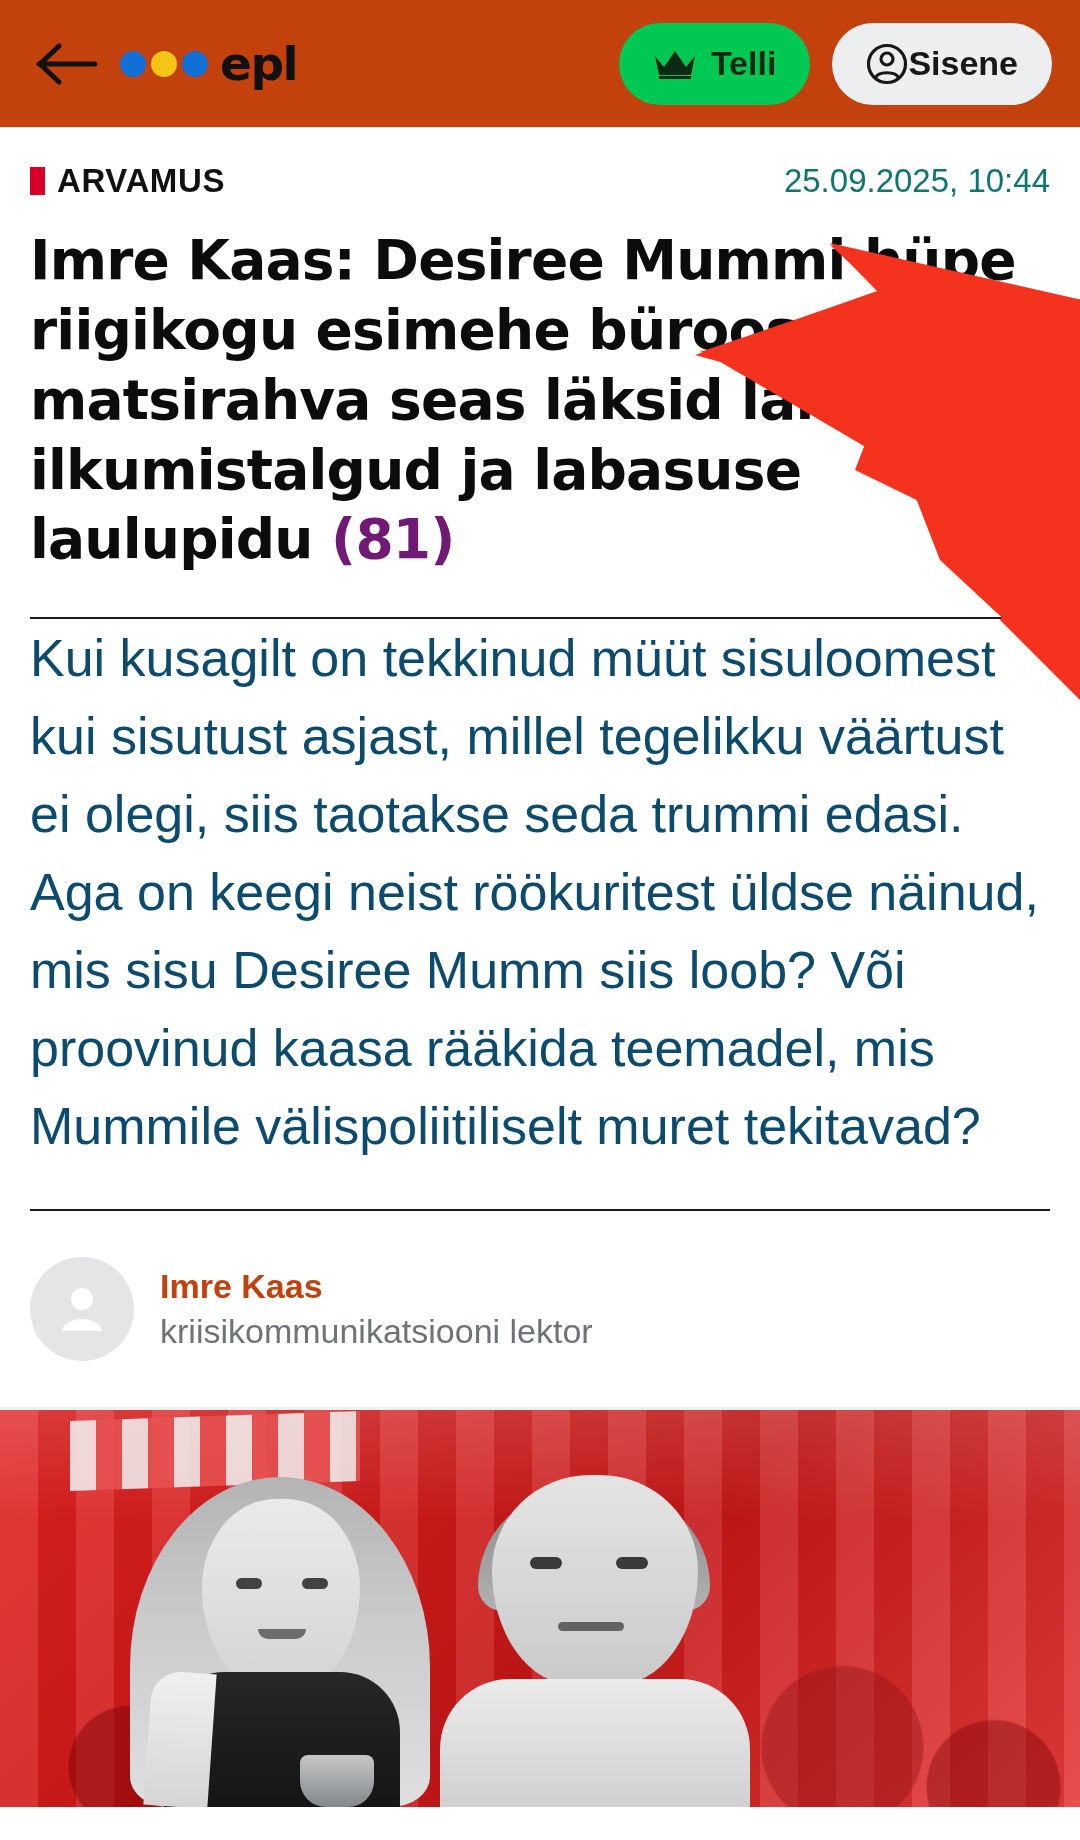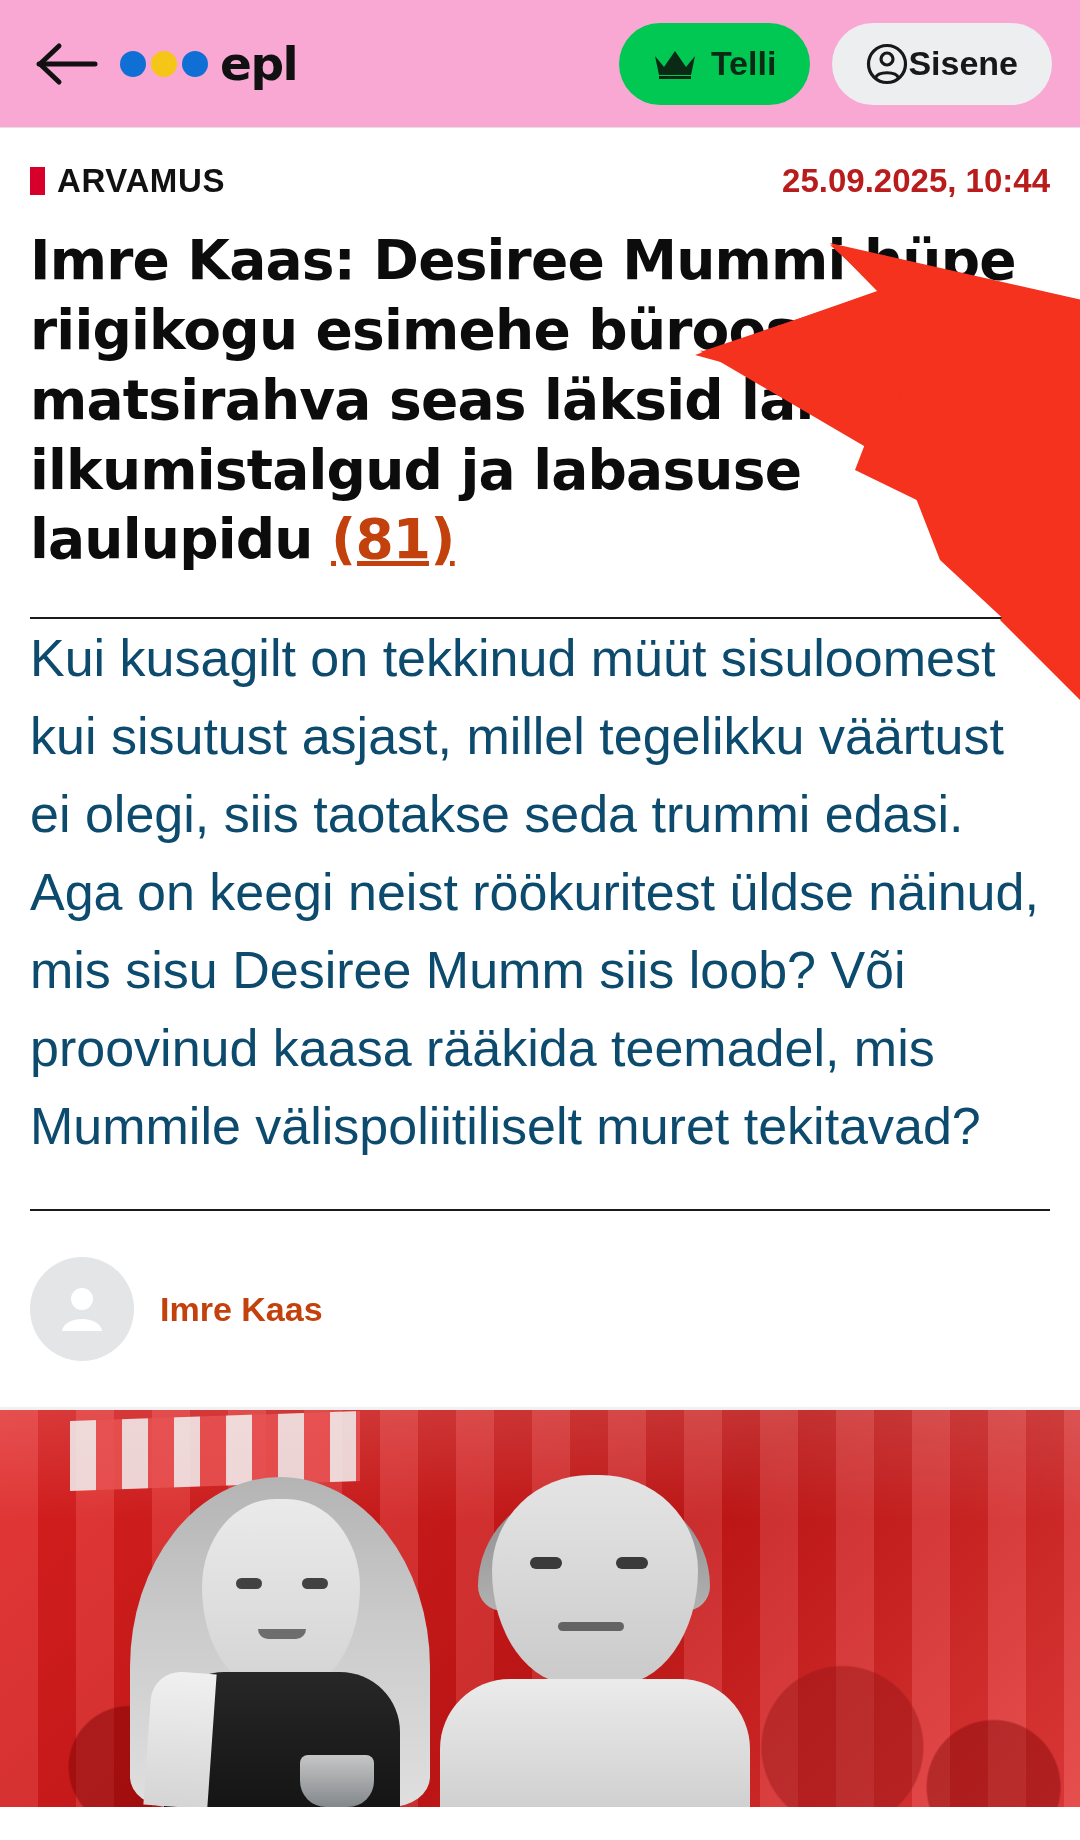--- a/index.html
+++ b/index.html
@@ -14,21 +14,21 @@
     position: relative;
     width: 1080px;
     height: 1840px;
     background: #ffffff;
   }
 
   
   .topbar {
     position: relative;
     height: 128px;
-    background: #f9a8d4;
+    background: #c2410c;
     display: flex;
     align-items: center;
     padding: 0 28px;
     border-bottom: 1px solid #e3e3e3;
   }
   .back-btn {
     width: 78px;
     height: 78px;
     display: flex;
     align-items: center;
@@ -107,34 +107,34 @@
   }
   .cat-label {
     font-size: 33px;
     font-weight: 700;
     letter-spacing: 0.6px;
     color: #111111;
   }
   .timestamp {
     margin-left: auto;
     font-size: 33px;
-    color: #b91c1c;
-    font-weight: 700;
+    color: #0f766e;
+    font-weight: 400;
   }
 
   .headline {
     margin-top: 26px;
     font-family: "DejaVu Sans", sans-serif;
     font-size: 55px;
     line-height: 1.27;
     font-weight: 700;
     color: #0c0c0c;
     letter-spacing: -0.8px;
   }
-  .headline .comments { color: #c2410c; font-weight: 700; text-decoration: underline; }
+  .headline .comments { color: #701a75; font-weight: 700; }
 
   .rule {
     margin: 42px 0 0 0;
     border: 0;
     border-top: 2px solid #1a1a1a;
   }
 
   .lead {
     font-size: 52px;
     line-height: 1.5;
@@ -366,20 +366,21 @@
       <div class="avatar">
         <span>
           <svg width="56" height="56" viewBox="0 0 56 56">
             <circle cx="28" cy="20" r="11" fill="#ffffff"></circle>
             <path d="M8 52 C10 36 46 36 48 52 Z" fill="#ffffff"></path>
           </svg>
         </span>
       </div>
       <div>
         <div class="author-name">Imre Kaas</div>
+        <div class="author-role">kriisikommunikatsiooni lektor</div>
       </div>
     </div>
   </div>
 
   <div class="hero">
     <div class="hero-bg"></div>
     <div class="hero-tent"></div>
     <div class="hero-crowd"></div>
 
     <div class="person p-woman">

